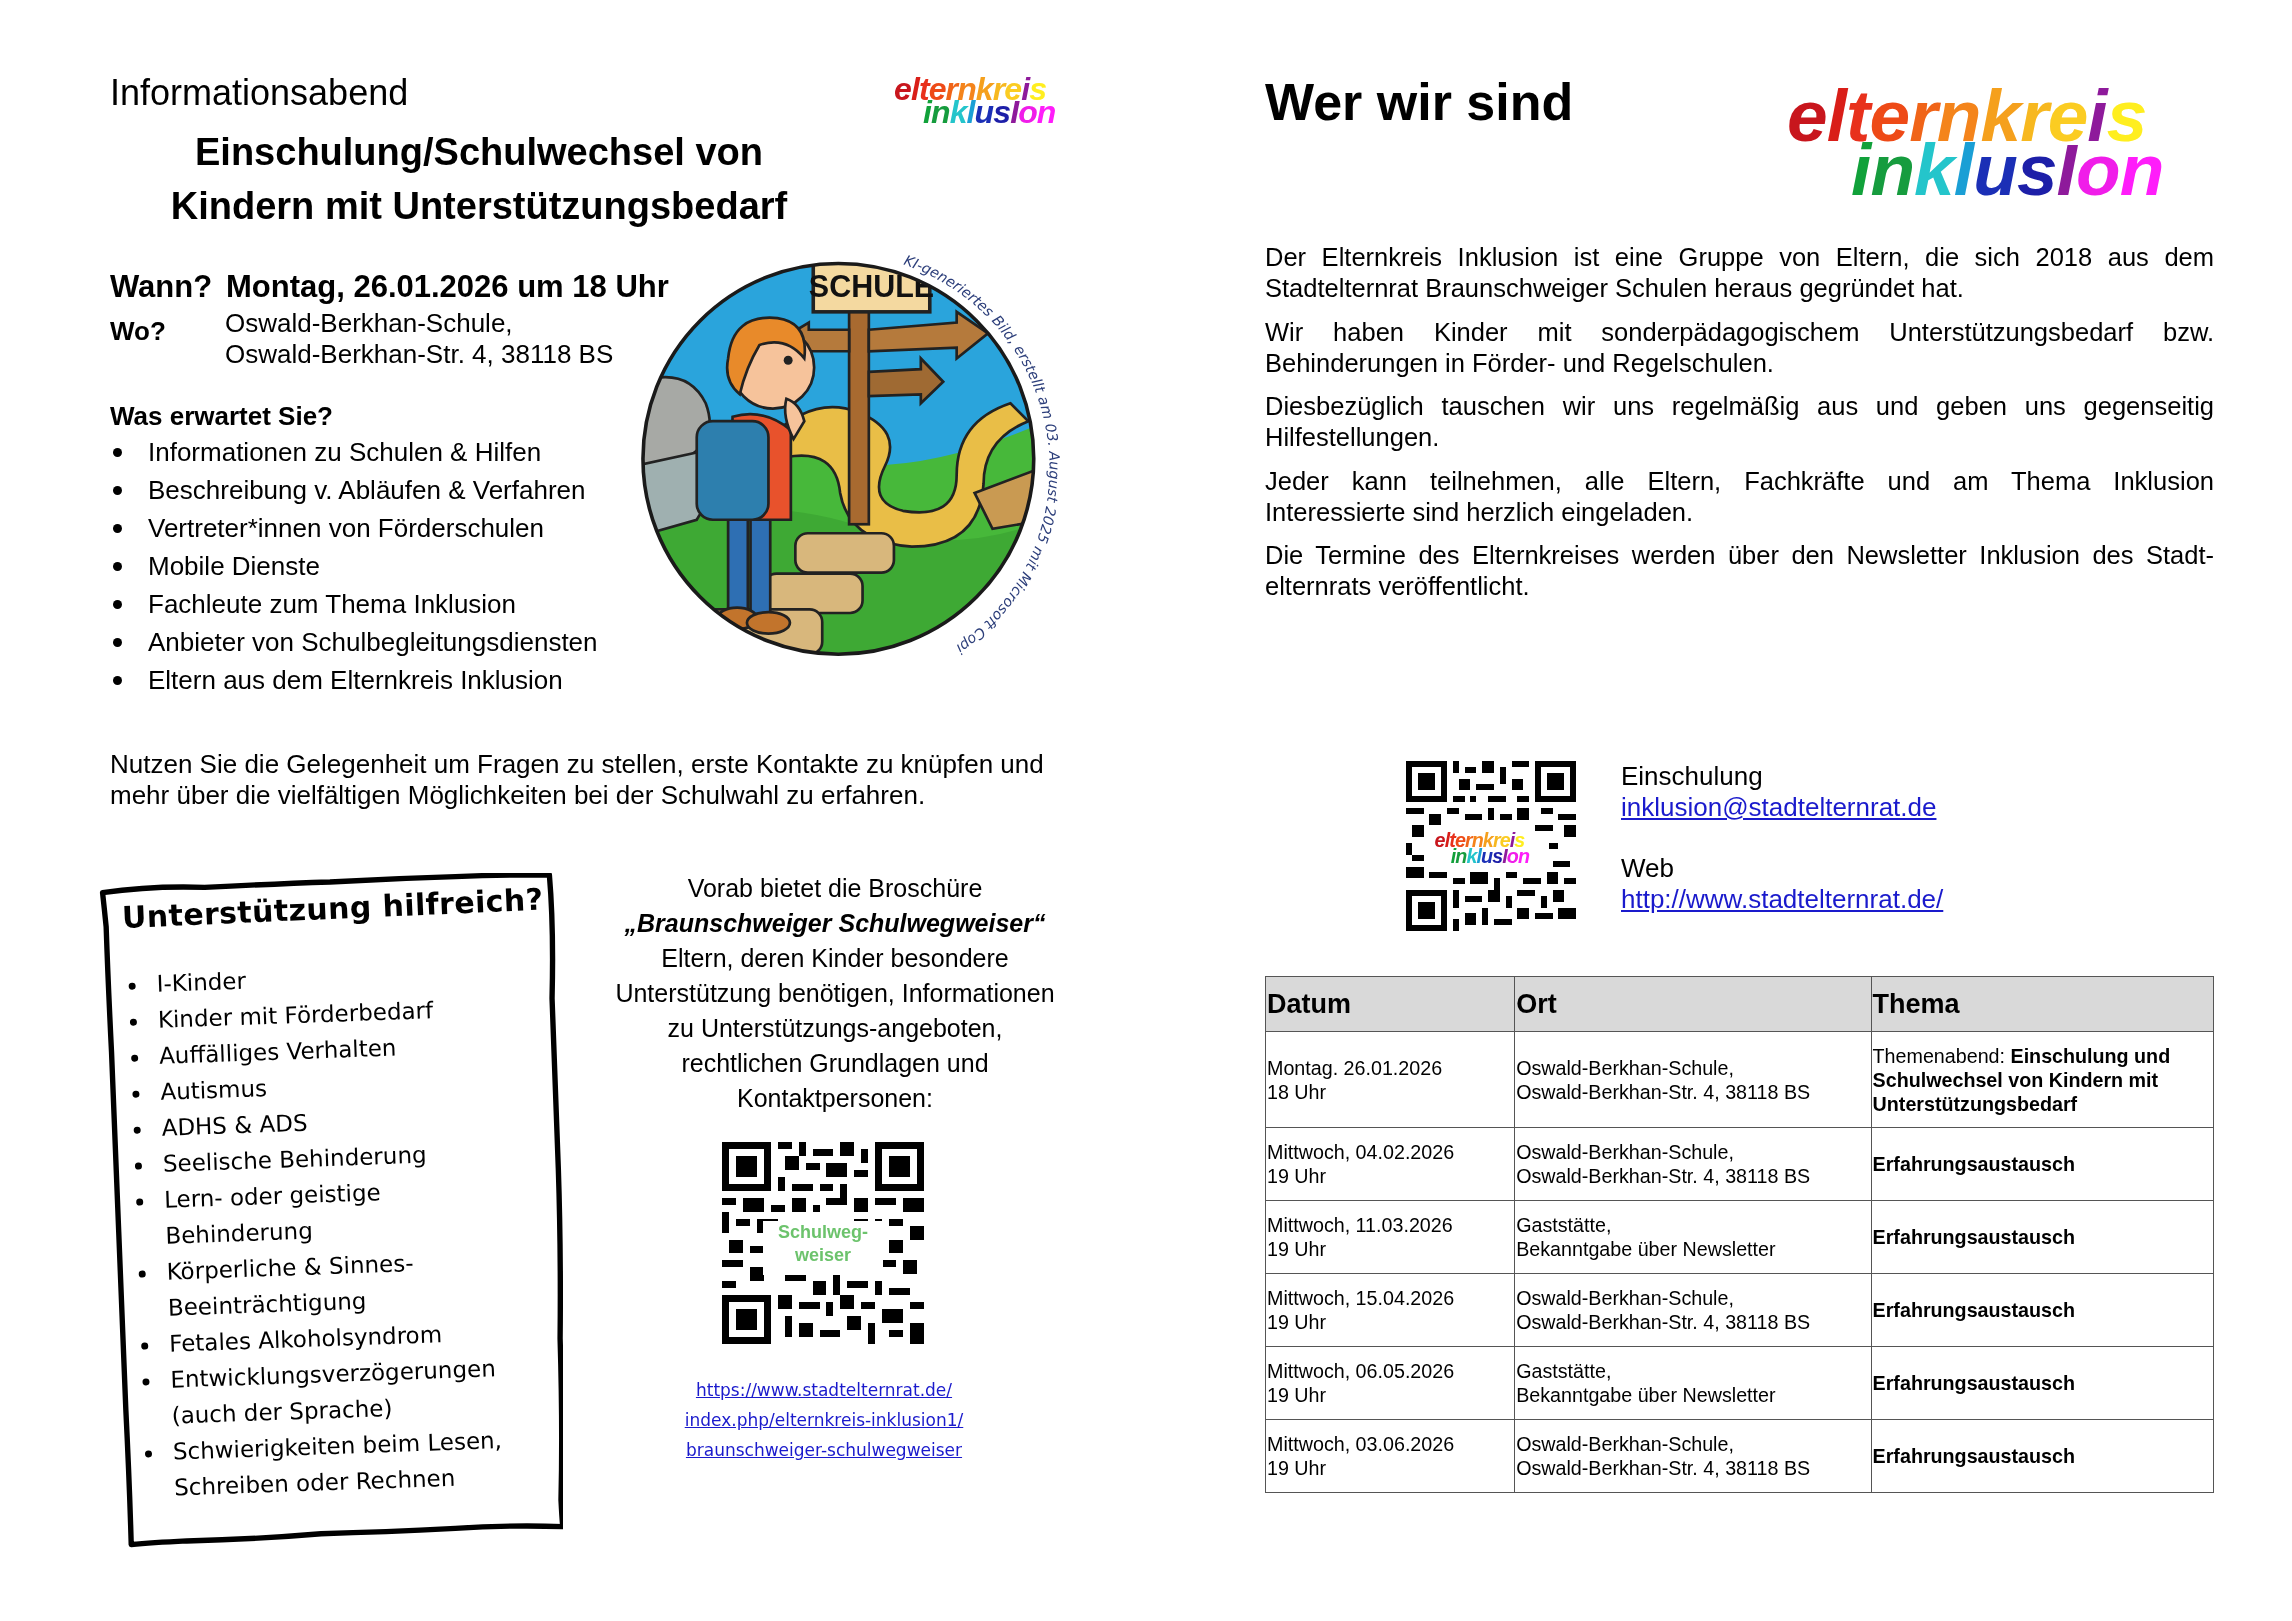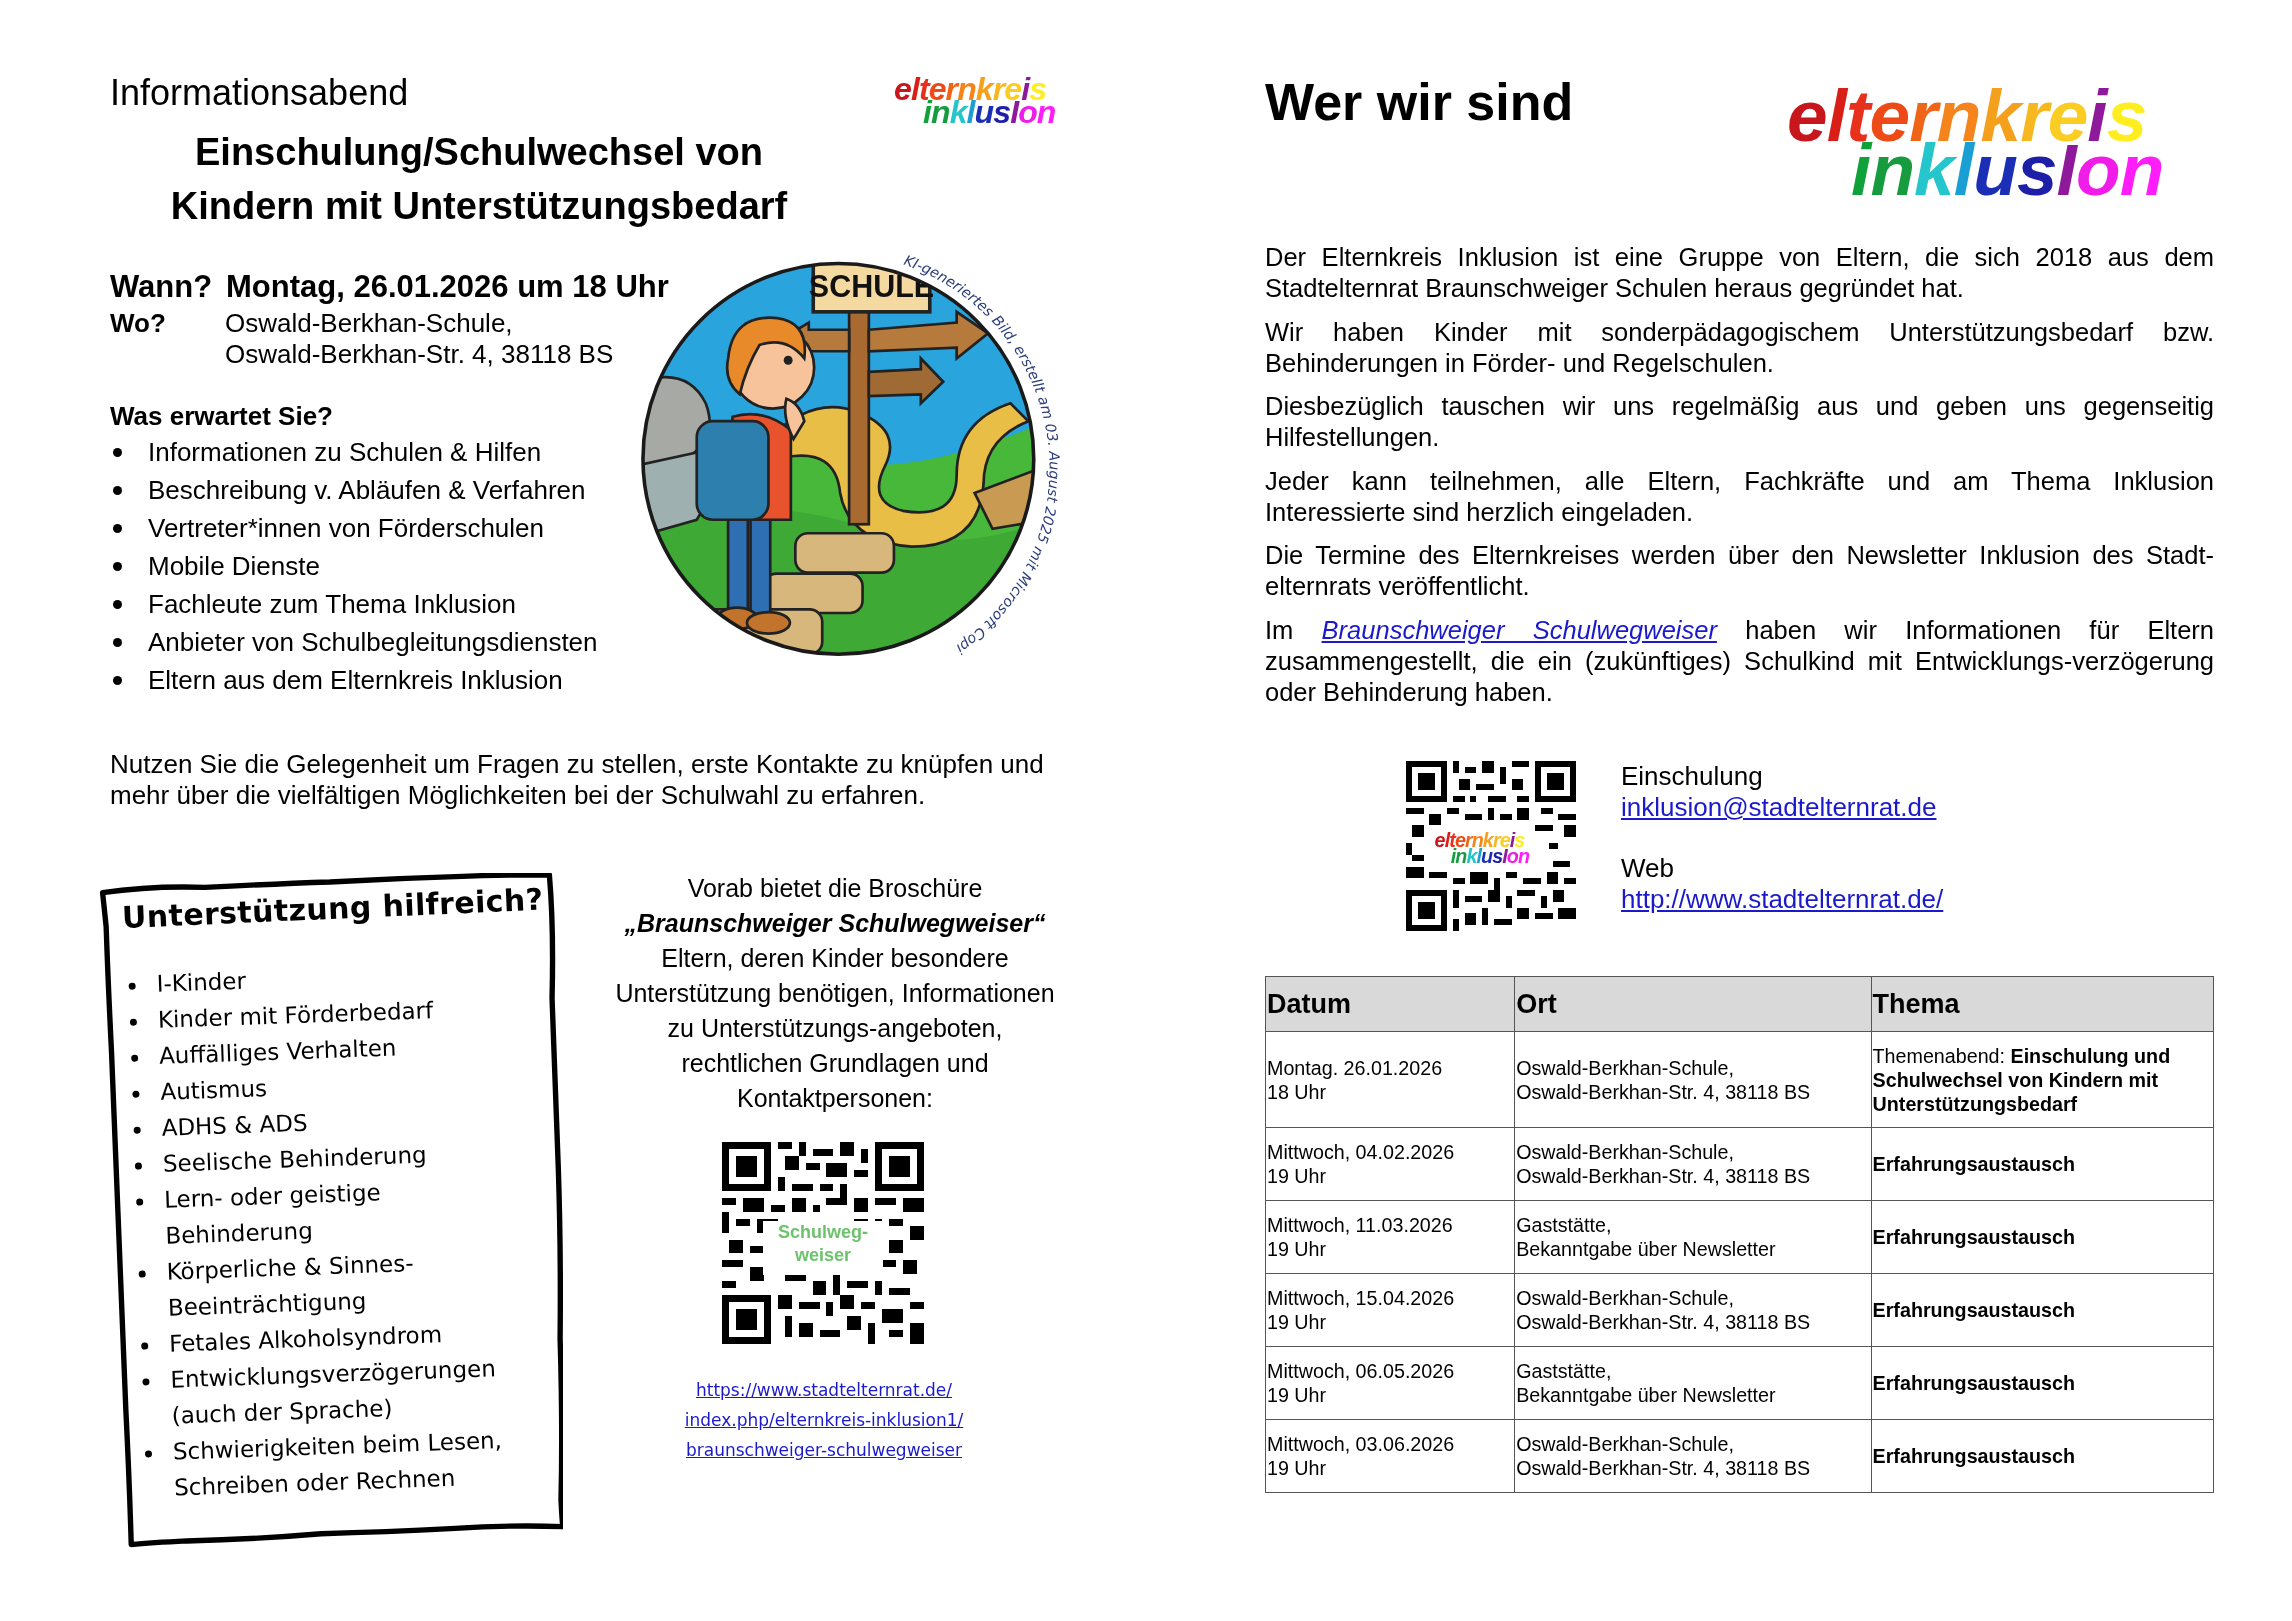--- a/index.html
+++ b/index.html
@@ -13,21 +13,21 @@
                 font-size: 38px; font-weight: bold; line-height: 54px; }
   .logo-small { left: 894px; top: 76px; width: 188px; height: 63px; }
   .logo { position: relative; font-family: "Liberation Sans", sans-serif;
           font-style: italic; font-weight: bold; letter-spacing: -0.9px; }
   .logo .row { position: absolute; white-space: nowrap; }
   .logo span { display: inline-block; }
 
   .when { left: 110px; top: 269px; font-size: 31px; font-weight: bold; }
   .when-label { display: inline-block; width: 116px; }
   .where { left: 110px; top: 308px; font-size: 26px; line-height: 31px; }
-  .where-label { position: absolute; left: 0; top: 0; font-weight: bold; }
+  .where-label { position: absolute; left: 0; top: 8px; font-weight: bold; }
   .where-lines { margin-left: 115px; }
 
   .expect-title { left: 110px; top: 401px; font-size: 26px; font-weight: bold; }
   .expect-list { left: 110px; top: 433px; list-style: none; margin: 0; padding: 0;
                  font-size: 26px; line-height: 38px; }
   .expect-list li { position: relative; padding-left: 38px; }
   .expect-list li::before { content: ""; position: absolute; left: 2.7px; top: 15px;
                             width: 9px; height: 9px; border-radius: 50%; background: #000; }
 
   .illustration { left: 634px; top: 224px; width: 484px; height: 484px; }
@@ -239,21 +239,20 @@
     <div class="row" style="left:64px;top:47px;"><span style="color: rgb(17, 161, 58);">i</span><span style="color: rgb(22, 156, 62);">n</span><span style="color: rgb(36, 197, 203);">k</span><span style="color: rgb(26, 159, 213);">l</span><span style="color: rgb(27, 47, 182);">u</span><span style="color: rgb(29, 31, 168);">s</span><span style="color: rgb(142, 26, 155);">I</span><span style="color: rgb(240, 29, 233);">o</span><span style="color: rgb(255, 29, 250);">n</span></div>
   </div>
 </div>
 
 <div class="abs intro">
   <p>Der Elternkreis Inklusion ist eine Gruppe von Eltern, die sich 2018 aus dem Stadtelternrat Braunschweiger Schulen heraus gegründet hat.</p>
   <p>Wir haben Kinder mit sonderpädagogischem Unterstützungsbedarf bzw. Behinderungen in Förder- und Regelschulen.</p>
   <p>Diesbezüglich tauschen wir uns regelmäßig aus und geben uns gegenseitig Hilfestellungen.</p>
   <p>Jeder kann teilnehmen, alle Eltern, Fachkräfte und am Thema Inklusion Interessierte sind herzlich eingeladen.</p>
   <p>Die Termine des Elternkreises werden über den Newsletter Inklusion des Stadt-elternrats veröffentlicht.</p>
-  <p><span>Im </span><a style="font-style:italic;">Braunschweiger Schulwegweiser</a><span> haben wir Informationen für Eltern zusammengestellt, die ein (zukünftiges) Schulkind mit Entwicklungs-verzögerung oder Behinderung haben.</span></p>
 </div>
 
 <div class="abs qr-right">
   <svg width="170" height="170" viewBox="0 0 29 29" shape-rendering="crispEdges">
     <rect width="29" height="29" fill="#fff"></rect>
     <g fill="#000">
       <rect x="0" y="0" width="7" height="7"></rect>
         <rect x="1" y="1" width="5" height="5" fill="#fff"></rect>
         <rect x="2" y="2" width="3" height="3"></rect>
       <rect x="22" y="0" width="7" height="7"></rect>

